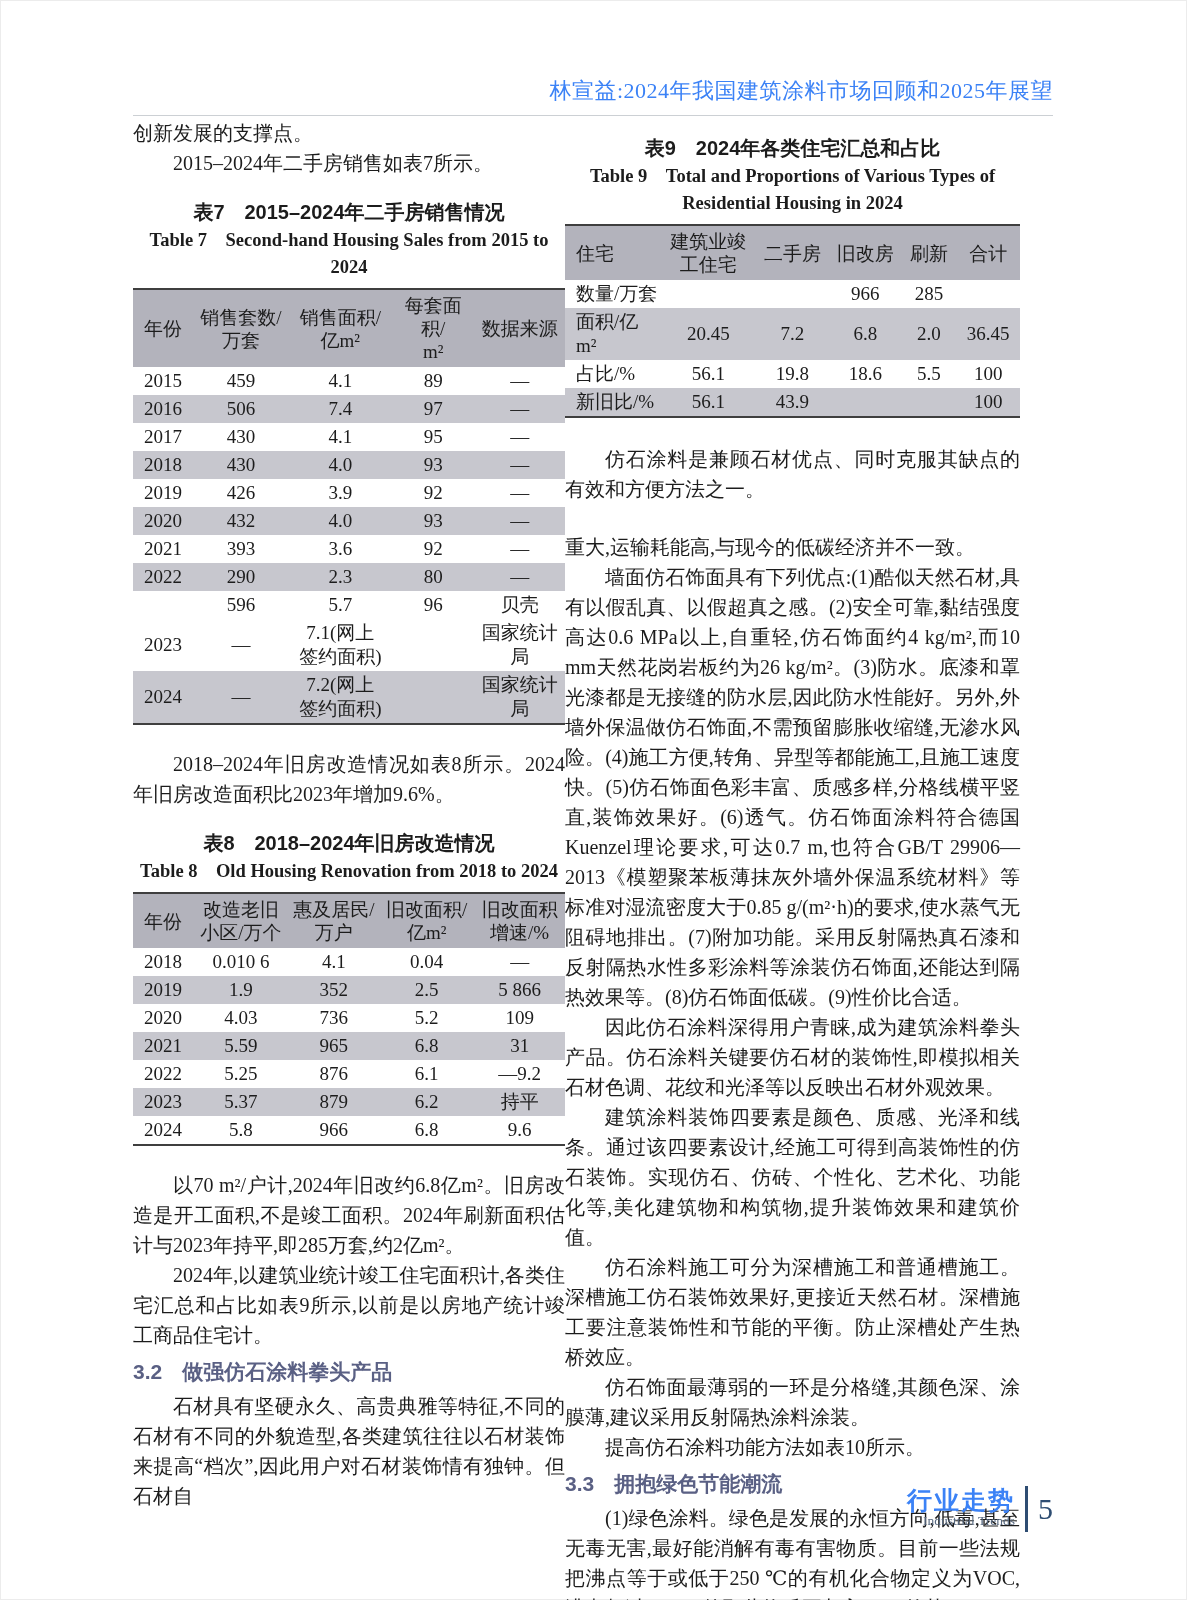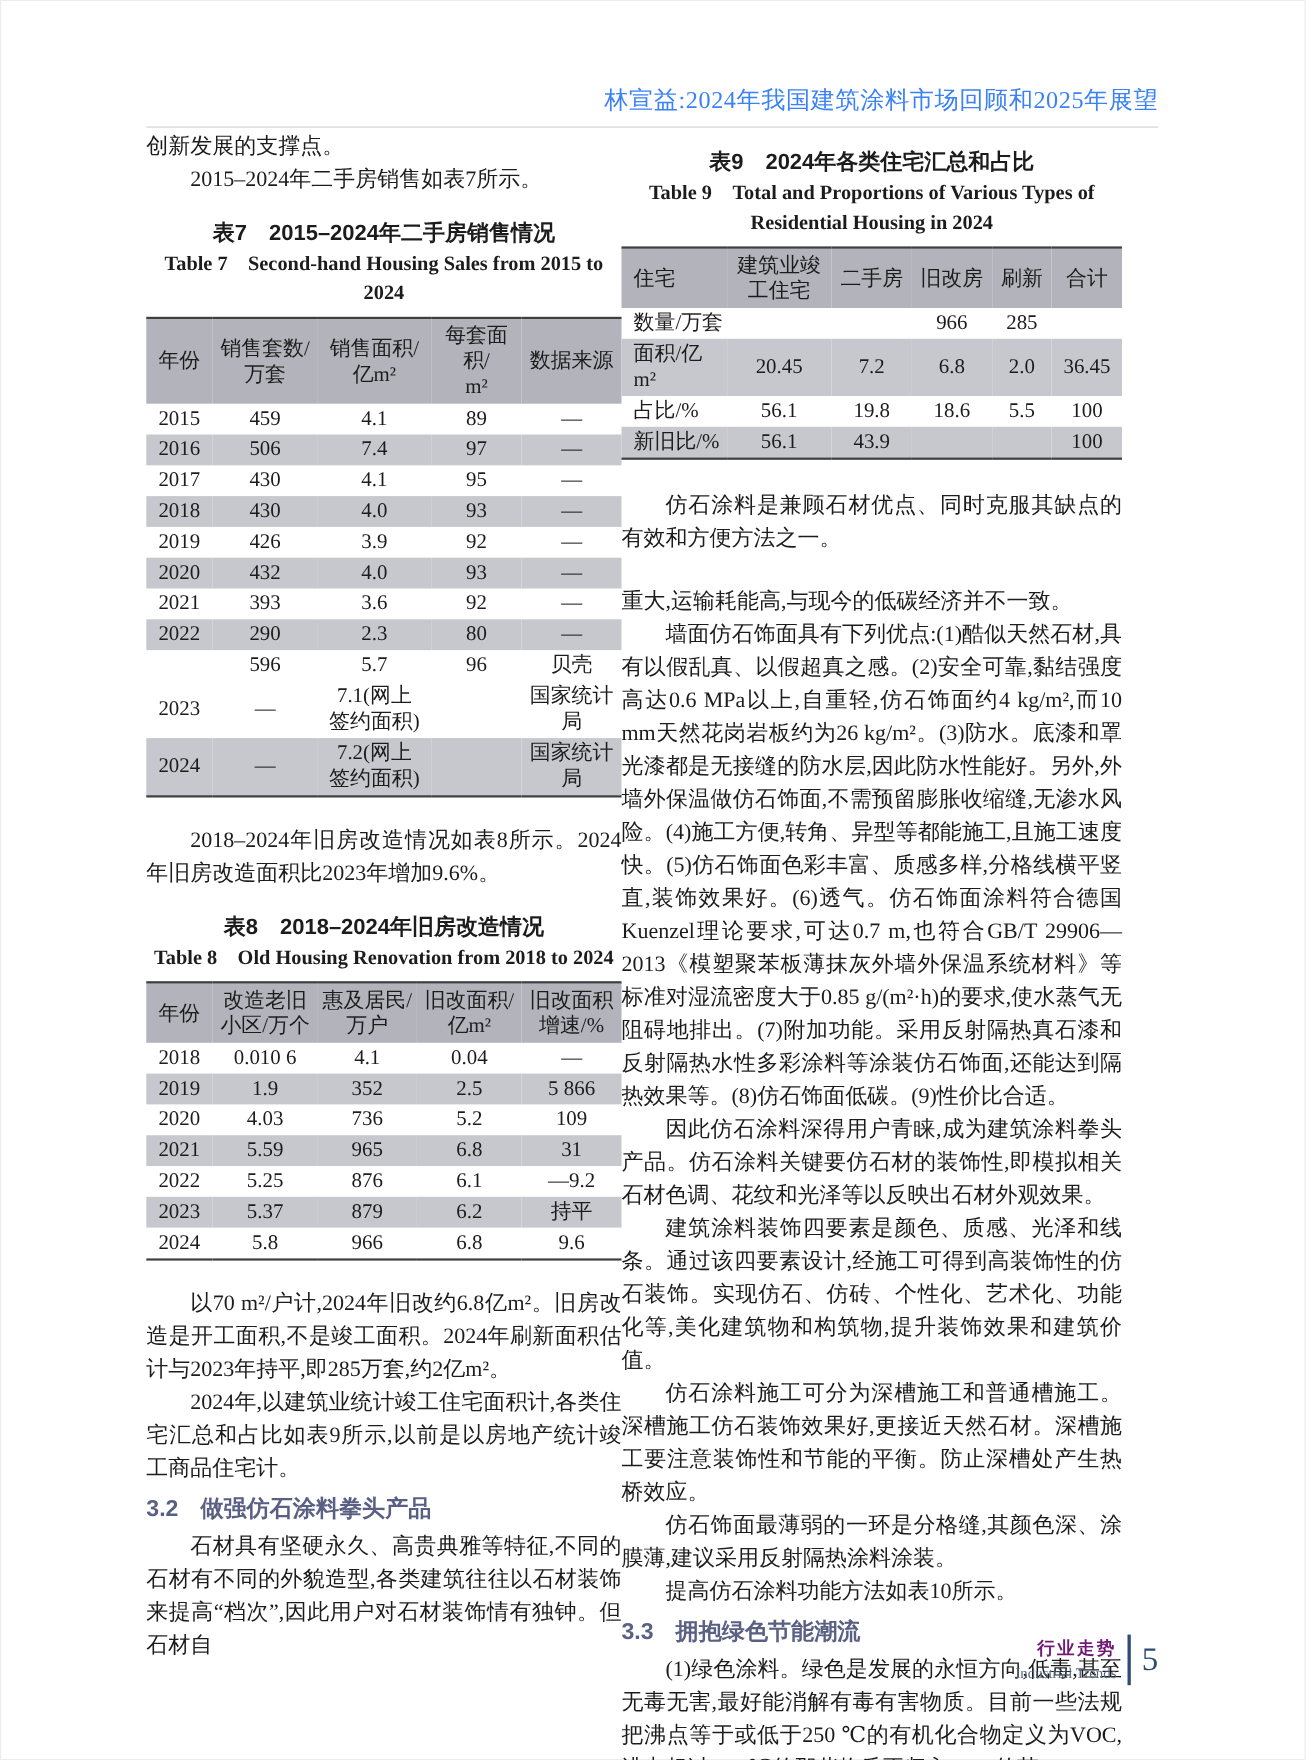--- a/index.html
+++ b/index.html
@@ -82,22 +82,22 @@
     margin: 5px 0 2px 0;
   }
   .section-h .h-num { margin-right: 20px; }
   .footer {
     position: absolute; top: 1486px; right: 134px;
     display: flex; align-items: center;
   }
   .footer-labels { text-align: right; }
   .footer-cn {
     font-family: "Liberation Sans", "DejaVu Sans", sans-serif;
-    font-weight: bold; font-size: 16px; line-height: 24px;
-    color: #701a75; letter-spacing: 2px;
+    font-weight: bold; font-size: 25px; line-height: 24px;
+    color: #3b82f6; letter-spacing: 2px;
   }
   .footer-en {
     font-size: 13.5px; line-height: 18px; color: #55677f;
   }
   .footer-bar {
     width: 3px; height: 46px; background: #2e4d72;
     margin: 0 10px 0 10px;
   }
   .footer-page {
     font-size: 30px; color: #2e4d72;

